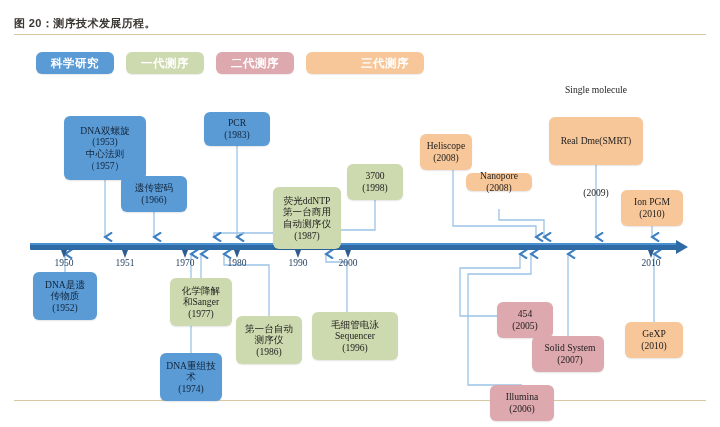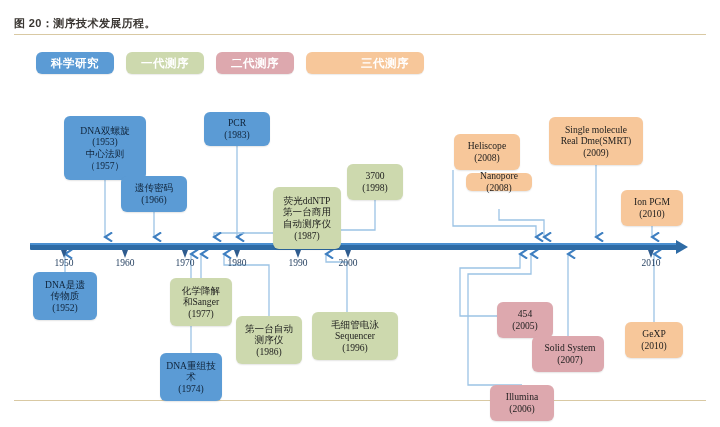--- a/index.html
+++ b/index.html
@@ -151,21 +151,21 @@
 
     <div class="axis-bar"></div>
     <div class="axis-bar-hi"></div>
     <div class="axis-head"></div>
     <div id="ticks">
         <div class="tick" style="left: 52.5px;"></div>
         <div class="tick-stem" style="left: 54.75px;"></div>
         <div class="year" style="left: 36px;">1950</div>
         <div class="tick" style="left: 113.5px;"></div>
         <div class="tick-stem" style="left: 115.75px;"></div>
-        <div class="year" style="left: 97px;">1960</div>
+        <div class="year" style="left: 97px;">1951</div>
         <div class="tick" style="left: 173.5px;"></div>
         <div class="tick-stem" style="left: 175.75px;"></div>
         <div class="year" style="left: 157px;">1970</div>
         <div class="tick" style="left: 225.5px;"></div>
         <div class="tick-stem" style="left: 227.75px;"></div>
         <div class="year" style="left: 209px;">1980</div>
         <div class="tick" style="left: 286.5px;"></div>
         <div class="tick-stem" style="left: 288.75px;"></div>
         <div class="year" style="left: 270px;">1990</div>
         <div class="tick" style="left: 336.5px;"></div>
@@ -231,29 +231,29 @@
           <span class="ln">(2005)</span>
         </div>
         <div class="node pink" style="left: 482px; top: 345px; width: 64px; height: 36px;">
           <span class="ln">Illumina</span>
           <span class="ln">(2006)</span>
         </div>
         <div class="node pink" style="left: 524px; top: 296px; width: 72px; height: 36px; padding-left: 8px;">
           <span class="ln">Solid System</span>
           <span class="ln">(2007)</span>
         </div>
-        <div class="node orange" style="left: 412px; top: 94px; width: 66px; height: 36px; margin-left: 34px;">
+        <div class="node orange" style="left: 412px; top: 94px; width: 52px; height: 36px;">
           <span class="ln">Heliscope</span>
           <span class="ln">(2008)</span>
         </div>
         <div class="node orange" style="left: 458px; top: 133px; width: 66px; height: 18px;">
           <span class="ln">Nanopore</span>
           <span class="ln">(2008)</span>
         </div>
-        <div class="node orange" style="left: 541px; top: 77px; width: 94px; height: 48px;">
+        <div class="node orange" style="left: 541px; top: 77px; width: 94px; height: 48px; gap: 40px;">
           <span class="ln">Single molecule</span>
           <span class="ln">Real Dme(SMRT)</span>
           <span class="ln">(2009)</span>
         </div>
         <div class="node orange" style="left: 613px; top: 150px; width: 62px; height: 36px;">
           <span class="ln">Ion PGM</span>
           <span class="ln">(2010)</span>
         </div>
         <div class="node orange" style="left: 617px; top: 282px; width: 58px; height: 36px;">
           <span class="ln">GeXP</span>

